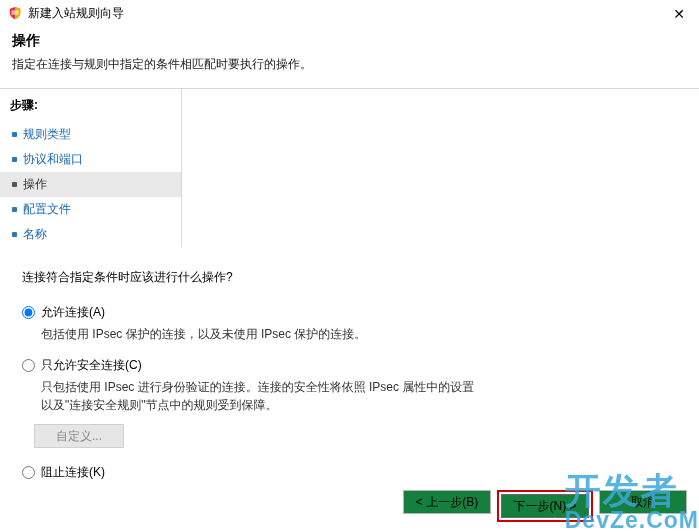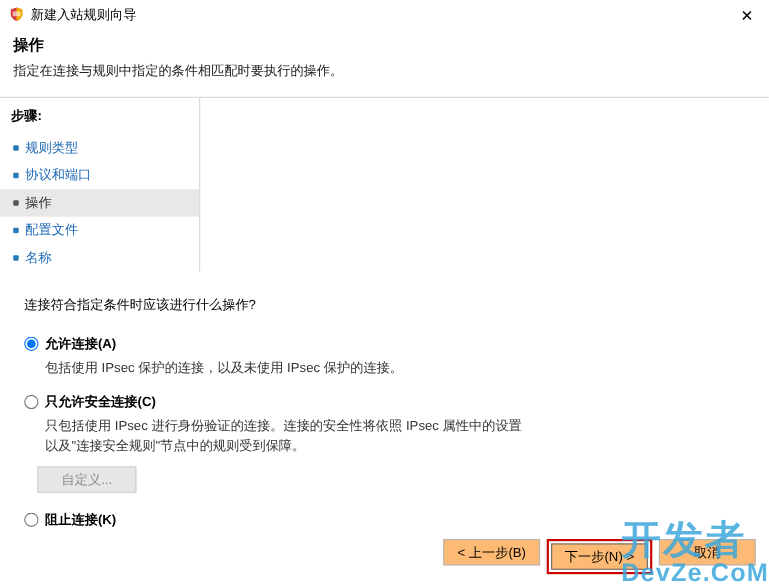--- a/index.html
+++ b/index.html
@@ -71,21 +71,21 @@
       padding: 22px 22px 0 22px;
       position: relative;
     }
     .question { font-size: 12px; margin-bottom: 18px; }
     .option-block { margin-bottom: 14px; }
     .radio-row {
       display: flex; align-items: center;
       margin-bottom: 4px;
     }
     .radio-row input[type=radio] { margin-right: 6px; }
-    .radio-label { font-weight: bold; font-size: 12px; }
+    .radio-label { font-weight: normal; font-size: 12px; }
     .option-desc {
       font-size: 12px; color: #333;
       margin-left: 19px; line-height: 1.5;
       max-width: 440px;
     }
     .custom-btn-wrap { margin-left: 12px; margin-top: 10px; margin-bottom: 16px; }
     .custom-btn {
       width: 90px; height: 24px;
       background: #e6e6e6; color: #8a8a8a;
       border: 1px solid #d0d0d0;
@@ -93,21 +93,21 @@
       cursor: default;
     }
     .footer {
       position: absolute;
       right: 12px; bottom: 10px;
       display: flex; gap: 6px;
     }
     .footer button {
       height: 24px;
       min-width: 88px;
-      background: #fdba74;
+      background: #15803d;
       border: 1px solid #b5b5b5;
       font-size: 12px;
       cursor: pointer;
       padding: 0 8px;
     }
     .footer .next-highlight {
       border: 2px solid #cc0000;
       padding: 2px;
       display: inline-block;
     }

